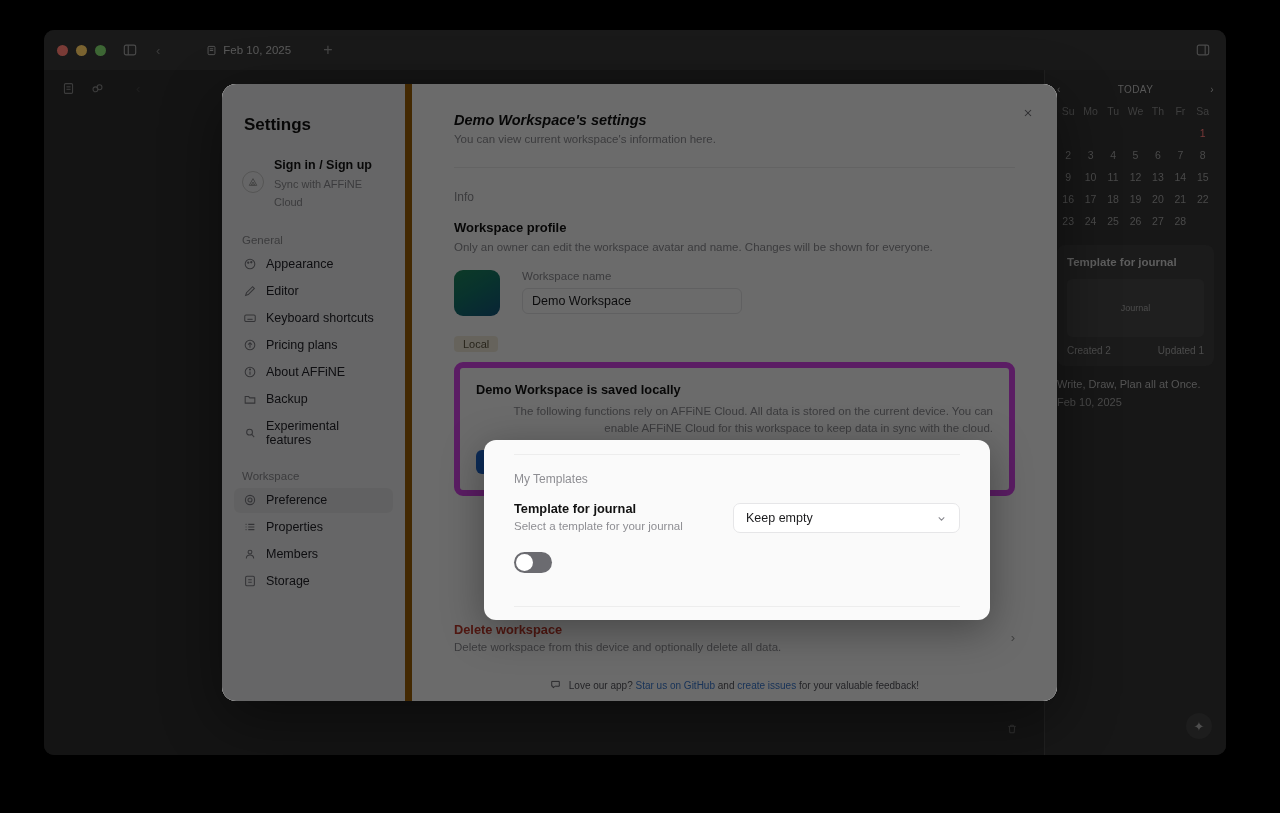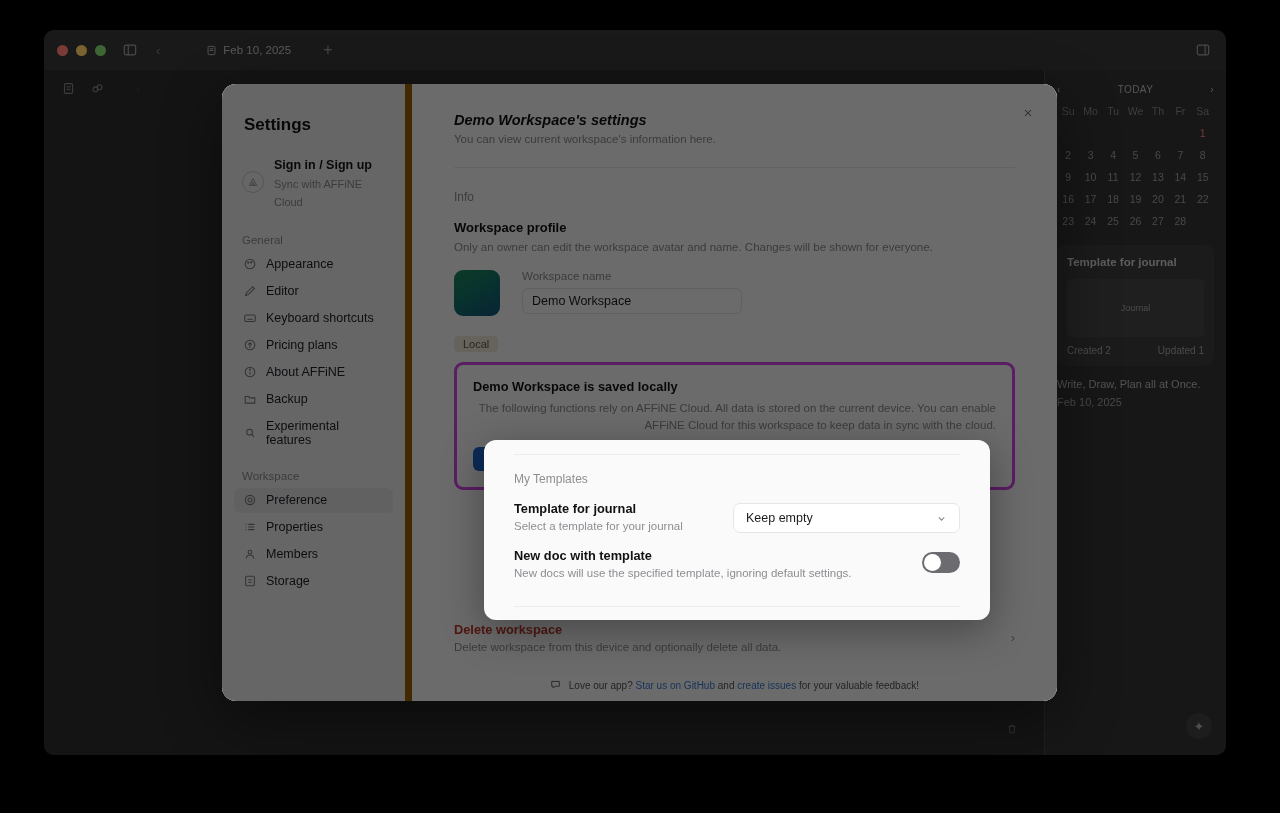--- a/index.html
+++ b/index.html
@@ -172,21 +172,21 @@
     font-size: 12.5px; color: #1c1c1e; padding: 0 9px;
     background: #fff; font-family: "Liberation Sans", sans-serif;
   }
 
   .local-badge {
     display: inline-block; margin-top: 20px;
     background: #f3eddc; color: #5f5640;
     font-size: 11px; padding: 2px 9px; border-radius: 4px;
   }
   .local-card {
-    margin-top: 10px; border: 3px solid #d946ef; border-radius: 9px;
+    margin-top: 10px; border: 6px solid #d946ef; border-radius: 9px;
     padding: 14px 16px 16px 16px; background: #fff;
   }
   .local-card h3 { font-size: 12.8px; font-weight: 700; color: #121212; }
   .local-card p { font-size: 11.5px; color: #8e8e93; margin-top: 6px; line-height: 1.5; text-align: right; }
   .btn-cloud {
     margin-top: 13px; background: #1e67d0; color: #fff;
     border: none; border-radius: 6px; padding: 6px 12px;
     font-size: 11.5px; font-family: "Liberation Sans", sans-serif; cursor: pointer;
   }
 
@@ -589,24 +589,20 @@
         <span>Keep empty</span>
         <span class="chev">
           <svg width="11" height="11" viewBox="0 0 16 16" fill="none" stroke="currentColor" stroke-width="1.5">
             <path d="M4 6.5 8 10.5 12 6.5"></path>
           </svg>
         </span>
       </div>
     </div>
 
     <div class="tpl-row">
-      <div class="txt">
-        <div class="t">New doc with template</div>
-        <div class="d">New docs will use the specified template, ignoring default settings.</div>
-      </div>
       <div class="tpl-toggle">
         <span class="knob"></span>
       </div>
     </div>
 
     <div class="tpl-divider tpl-bottom-div"></div>
   </div>
 
 </div>
 

